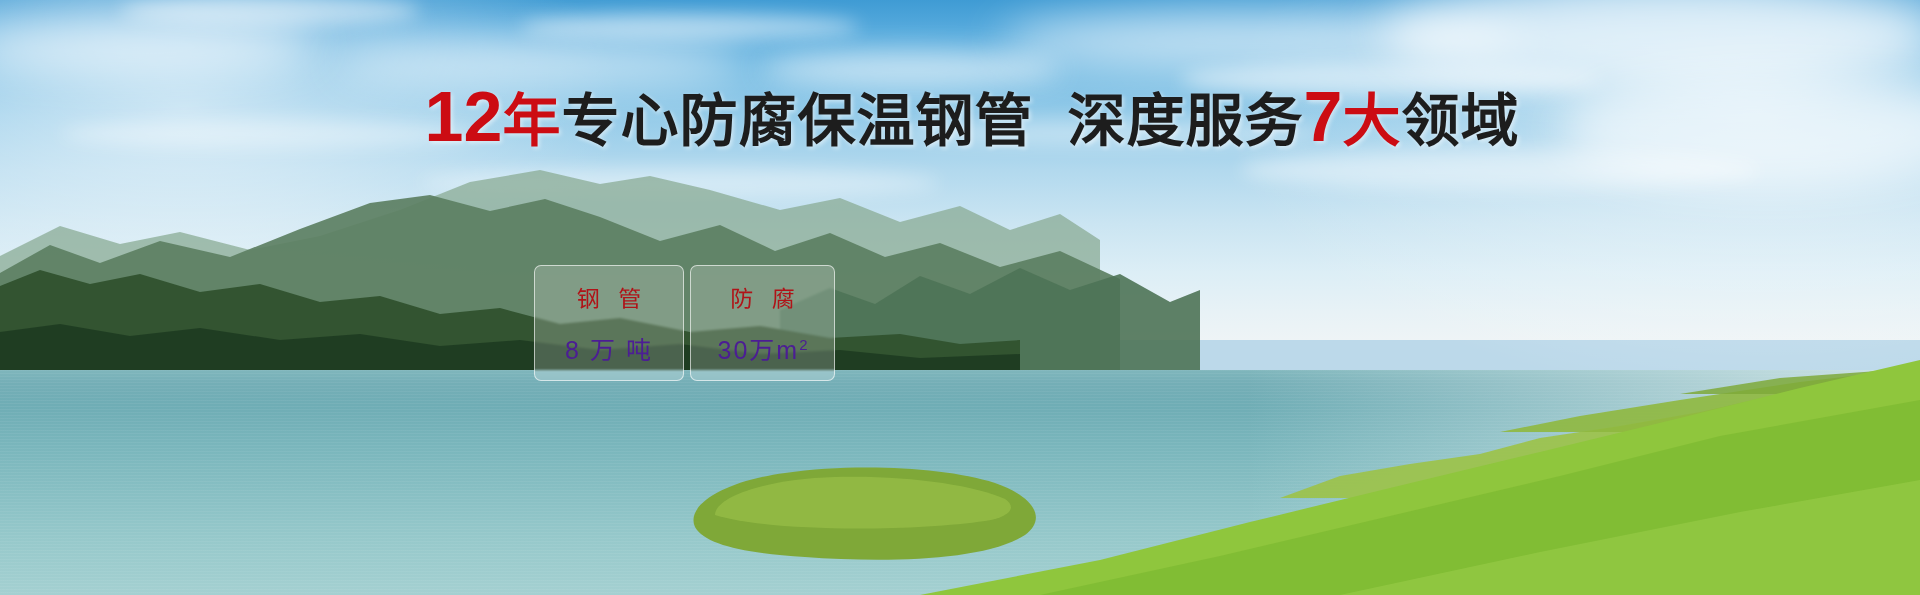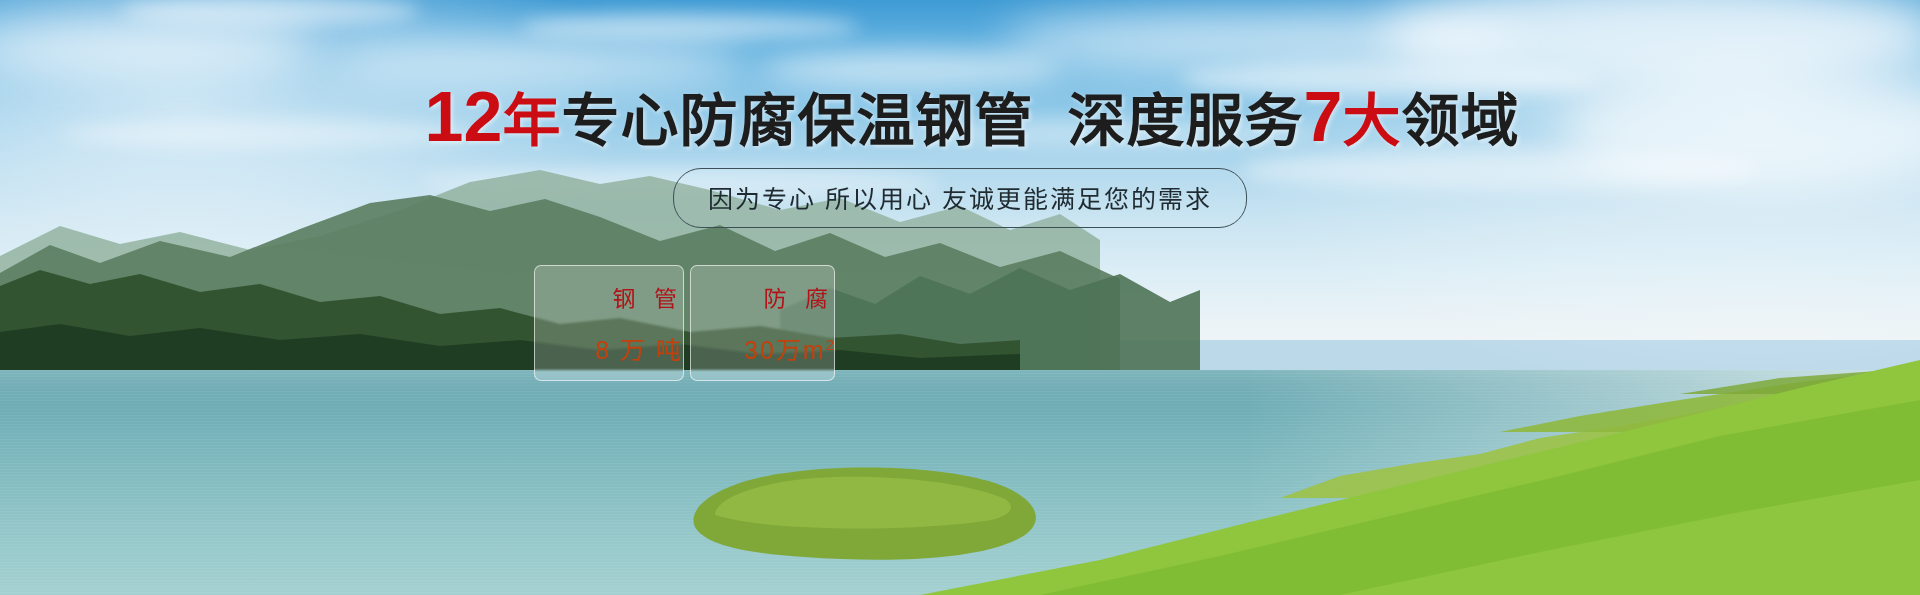--- a/index.html
+++ b/index.html
@@ -135,36 +135,36 @@
     display:flex;
     gap:6px;
   }
   .stat-box {
     width:150px; height:116px;
     border:1px solid rgba(255,255,255,.62);
     border-radius:7px;
     background:rgba(255,255,255,.20);
     display:flex;
     flex-direction:column;
-    align-items:flex-end;
+    align-items:center;
     justify-content:center;
     backdrop-filter:blur(1px);
   }
   .stat-box.wide { width:145px; }
   .stat-label {
     font-size:23px;
     color:#b01318;
     letter-spacing:6px;
     text-indent:6px;
     margin-bottom:16px;
     white-space:nowrap;
   }
   .stat-value {
     font-size:25px;
-    color:#c2410c;
+    color:#4c1d95;
     letter-spacing:2px;
     white-space:nowrap;
   }
   .stat-value sup { font-size:15px; vertical-align:super; letter-spacing:0; }
 </style>
 </head>
 <body>
 
 <div class="banner">
 
@@ -236,21 +236,20 @@
     <path d="M40,62 C30,40 70,16 130,8 C200,-2 290,2 340,18 C380,32 392,54 370,70
              C330,96 230,98 150,92 C90,88 50,80 40,62 Z" fill="#7fa838"></path>
     <path d="M60,50 C60,32 110,14 180,12 C250,10 320,20 350,34 C362,42 356,52 330,56
              C260,66 120,68 60,50 Z" fill="#94bb45" opacity="0.85"></path>
   </svg>
 
   <div class="headline">
     <span class="num">12</span><span class="accent">年</span><span>专心防腐保温钢管</span><span class="gap"></span><span>深度服务</span><span class="num">7</span><span class="accent">大</span><span>领域</span>
   </div>
 
-  <div class="pill">因为专心  所以用心   友诚更能满足您的需求</div>
 
   <div class="stats">
 
     <div class="stat-box">
       <div class="stat-label">钢 管</div>
       <div class="stat-value"><span>8 万 吨</span></div>
     </div>
 
     <div class="stat-box wide">
       <div class="stat-label">防 腐</div>

